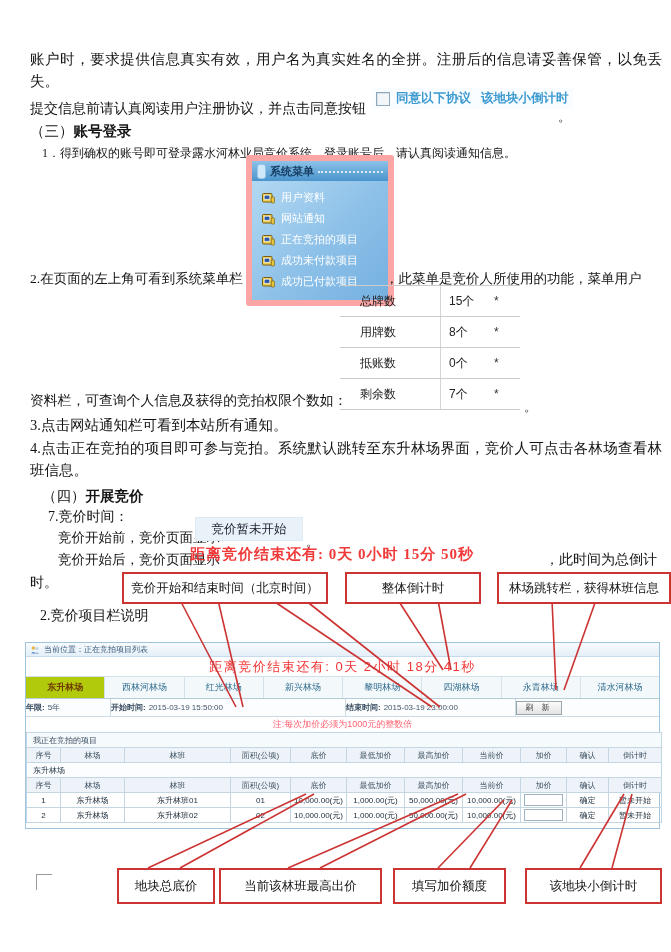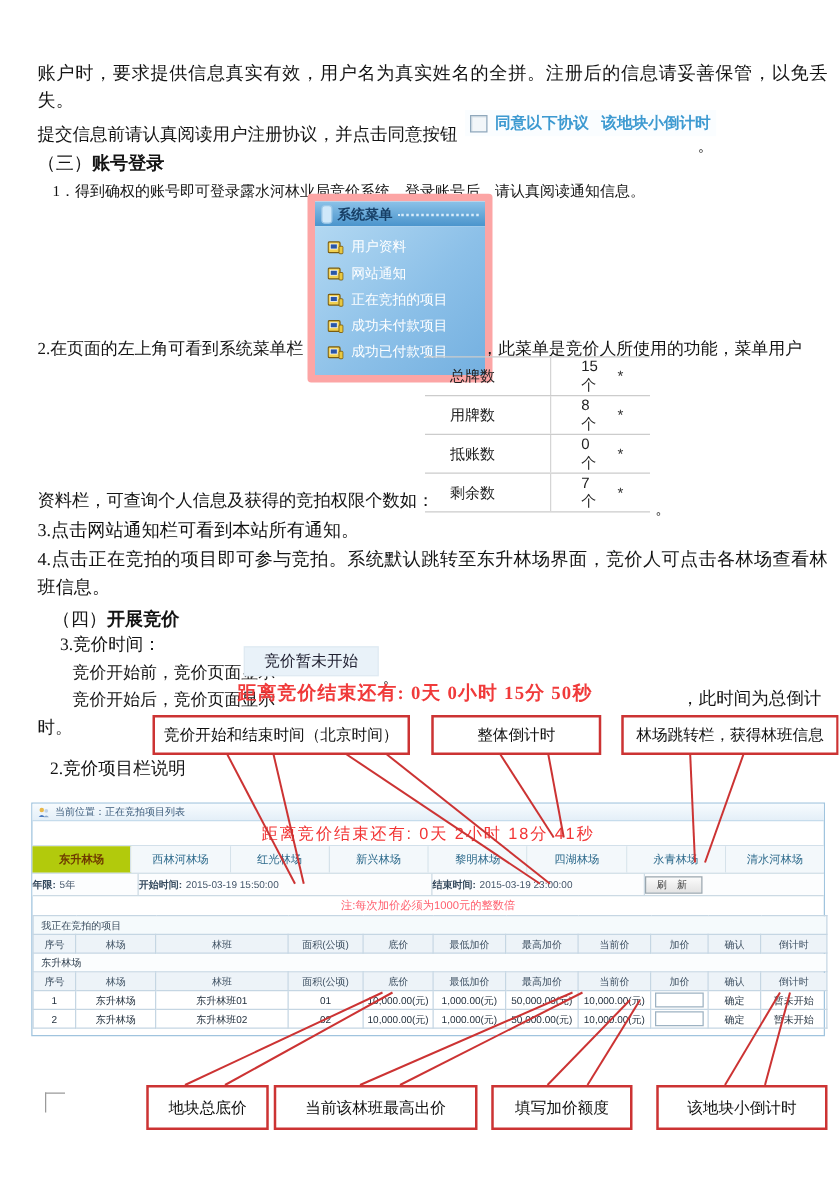--- a/index.html
+++ b/index.html
@@ -24,21 +24,21 @@
   .menu-dots{flex:1;border-top:2px dotted #d8ecfa;margin-top:2px;}
   .menu-body{background:linear-gradient(135deg,#b2d8f2 0%,#8cc0e8 55%,#74b0e0 100%);
              padding:6px 0 8px 0;}
   .menu-item{display:flex;align-items:center;gap:6px;height:21px;padding-left:10px;
              color:#ffffff;font-size:11px;cursor:default;}
   
   .qtable{width:180px;font-family:"Liberation Sans",sans-serif;font-size:12px;color:#222;
           border-top:1px solid #cccccc;}
   .qrow{display:flex;align-items:center;height:30px;border-bottom:1px solid #cccccc;}
   .qlabel{width:100px;padding-left:20px;box-sizing:border-box;}
-  .qval{width:42px;padding-left:24px;border-left:1px solid #d5d5d5;height:100%;
+  .qval{width:42px;padding-left:8px;border-left:1px solid #d5d5d5;height:100%;
         display:flex;align-items:center;box-sizing:border-box;}
   .qstar{margin-left:12px;color:#333;}
   
   .badge{display:flex;align-items:center;justify-content:center;background:#e9f2f9;
          border:1px solid #e0eaf2;color:#223;font-size:12.5px;
          font-family:"Liberation Sans",sans-serif;}
   .redline{color:#f03a3a;font-size:15px;font-weight:bold;letter-spacing:1px;white-space:nowrap;}
   
   .callout{border:2px solid #cc3333;background:#ffffff;display:flex;align-items:center;
            justify-content:center;font-size:12.5px;color:#111;text-align:center;
@@ -183,21 +183,21 @@
   <div class="abs doc" style="left:30px;top:390px;font-size:13.8px;">资料栏，可查询个人信息及获得的竞拍权限个数如：</div>
   <div class="abs doc" style="left:524px;top:396px;font-size:13px;">。</div>
 
   <div class="abs doc" style="left:30px;top:414px;">3.点击网站通知栏可看到本站所有通知。</div>
   <div class="abs doc" style="left:30px;top:437px;width:632px;text-align:justify;">4.点击正在竞拍的项目即可参与竞拍。系统默认跳转至东升林场界面，竞价人可点击各林场查看林班信息。</div>
 
   <div class="abs doc" style="left:42px;top:485px;">
     <span>（四）</span><span class="bold">开展竞价</span>
   </div>
 
-  <div class="abs doc" style="left:48px;top:506px;font-size:14px;">3.竞价时间：</div>
+  <div class="abs doc" style="left:48px;top:506px;font-size:14px;">7.竞价时间：</div>
 
   <div class="abs doc" style="left:58px;top:527px;font-size:13.5px;">竞价开始前，竞价页面显示</div>
   <div class="abs badge" style="left:195px;top:517px;width:106px;height:22px;">竞价暂未开始</div>
   <div class="abs doc" style="left:306px;top:531px;font-size:13px;">。</div>
 
   <div class="abs doc" style="left:58px;top:549px;font-size:13.5px;">竞价开始后，竞价页面显示</div>
   <div class="abs redline" style="left:190px;top:545px;">距离竞价结束还有: 0天 0小时 15分 50秒</div>
   <div class="abs doc" style="left:545px;top:549px;font-size:14px;">，此时间为总倒计</div>
   <div class="abs doc" style="left:30px;top:572px;font-size:14px;">时。</div>
 

